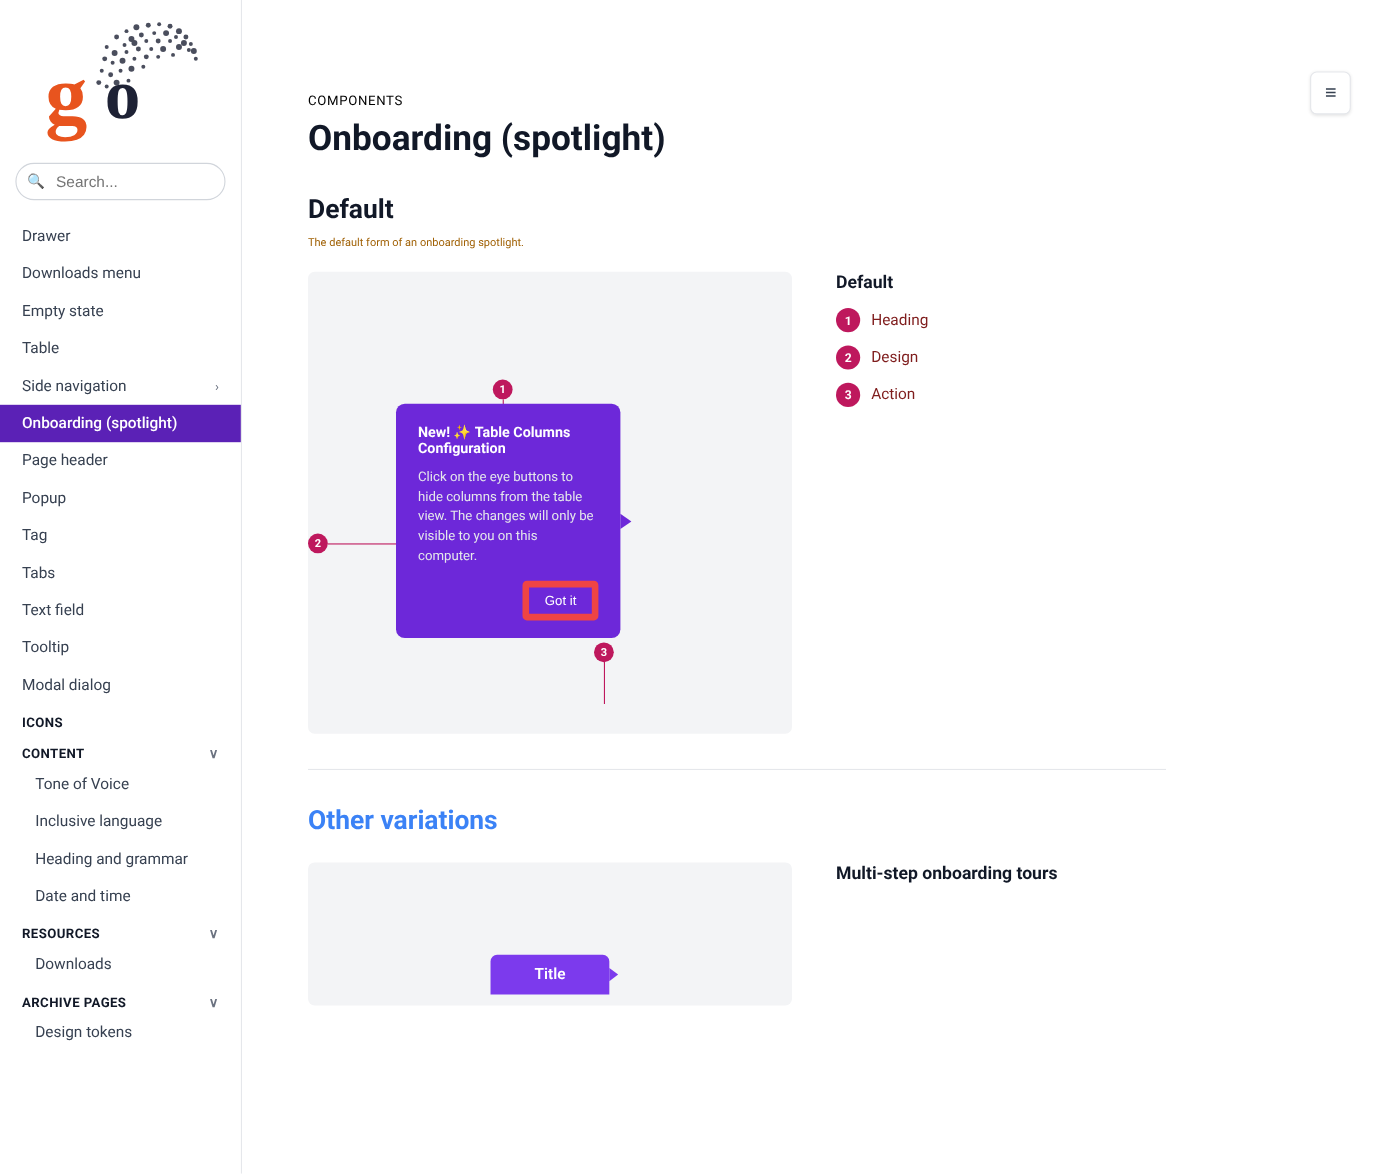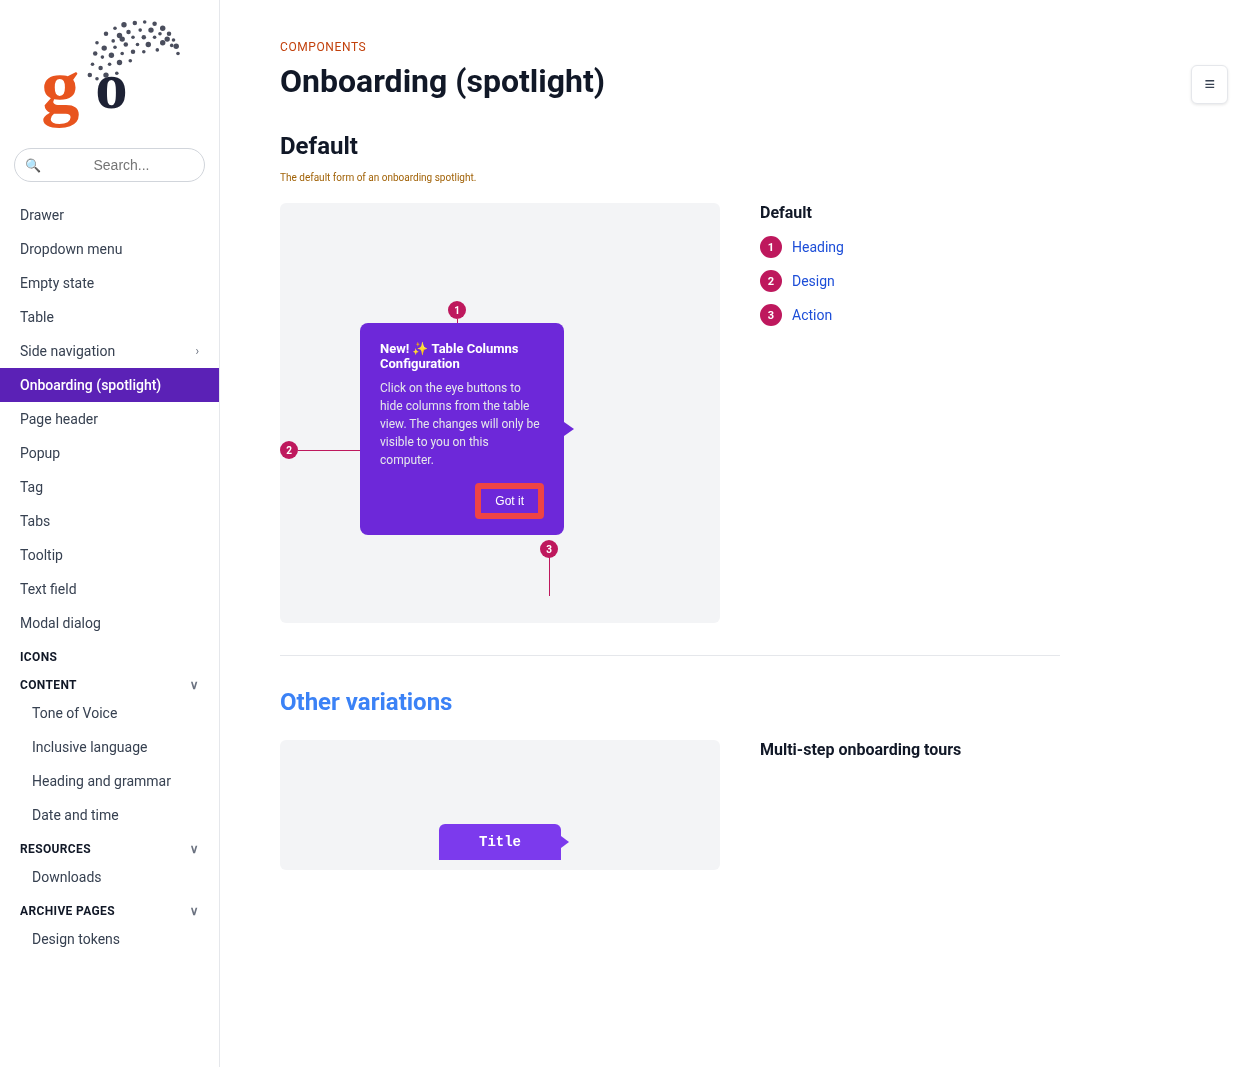--- a/index.html
+++ b/index.html
@@ -35,21 +35,20 @@
 
     .search-container input {
       width: 100%;
       padding: 8px 12px 8px 36px;
       border: 1px solid #d1d5db;
       border-radius: 20px;
       font-size: 14px;
       color: #6b7280;
       outline: none;
       background: #fff;
-      text-align: center;
     }
 
     .search-icon-wrap {
       position: absolute;
       left: 11px;
       top: 50%;
       transform: translateY(-50%);
       color: #9ca3af;
       font-size: 13px;
     }
@@ -99,24 +98,25 @@
     }
 
     .main-inner {
       max-width: 900px;
       padding: 40px 60px 60px 60px;
       position: relative;
     }
 
     .breadcrumb {
       font-size: 12px;
-      color: #c2410c;
+      color: #000000;
       letter-spacing: 0.05em;
       text-transform: uppercase;
       margin-bottom: 8px;
+      margin-top: 44px;
     }
 
     .page-title {
       font-size: 32px;
       font-weight: 700;
       color: #111827;
       margin-bottom: 32px;
     }
 
     .section-title {
@@ -272,21 +272,21 @@
       font-size: 11px;
       font-weight: 700;
       display: flex;
       align-items: center;
       justify-content: center;
       flex-shrink: 0;
     }
 
     .legend-label {
       font-size: 14px;
-      color: #1d4ed8;
+      color: #7f1d1d;
       text-align: right;
     }
 
     hr.section-divider {
       border: none;
       border-top: 1px solid #e5e7eb;
       margin: 16px 0 32px 0;
     }
 
     .other-variations-title {
@@ -317,21 +317,20 @@
       bottom: 10px;
       left: 50%;
       transform: translateX(-50%);
       background: #7c3aed;
       border-radius: 6px 6px 0 0;
       padding: 10px 40px;
       color: #fff;
       font-size: 14px;
       font-weight: 600;
       white-space: nowrap;
-      font-family: Liberation Mono, monospace;
     }
 
     .variation-title-card::after {
       content: '';
       position: absolute;
       right: -8px;
       top: 50%;
       transform: translateY(-50%);
       border-width: 6px 0 6px 8px;
       border-style: solid;
@@ -420,34 +419,34 @@
     </svg>
   </div>
 
   <div class="search-container">
     <span class="search-icon-wrap">🔍</span>
     <input type="text" placeholder="Search..." style="">
   </div>
 
   <div>
     <div class="nav-item">Drawer</div>
-    <div class="nav-item">Dropdown menu</div>
+    <div class="nav-item">Downloads menu</div>
     <div class="nav-item">Empty state</div>
     <div class="nav-item">Table</div>
     <div class="nav-item">
       <span>Side navigation</span>
       <span class="chevron">›</span>
     </div>
     <div class="nav-item active">Onboarding (spotlight)</div>
     <div class="nav-item">Page header</div>
     <div class="nav-item">Popup</div>
     <div class="nav-item">Tag</div>
     <div class="nav-item">Tabs</div>
+    <div class="nav-item">Text field</div>
     <div class="nav-item">Tooltip</div>
-    <div class="nav-item">Text field</div>
     <div class="nav-item">Modal dialog</div>
 
     <div class="nav-section-header">
       <span>ICONS</span>
     </div>
 
     <div class="nav-section-header">
       <span>CONTENT</span>
       <span class="chevron">∨</span>
     </div>

